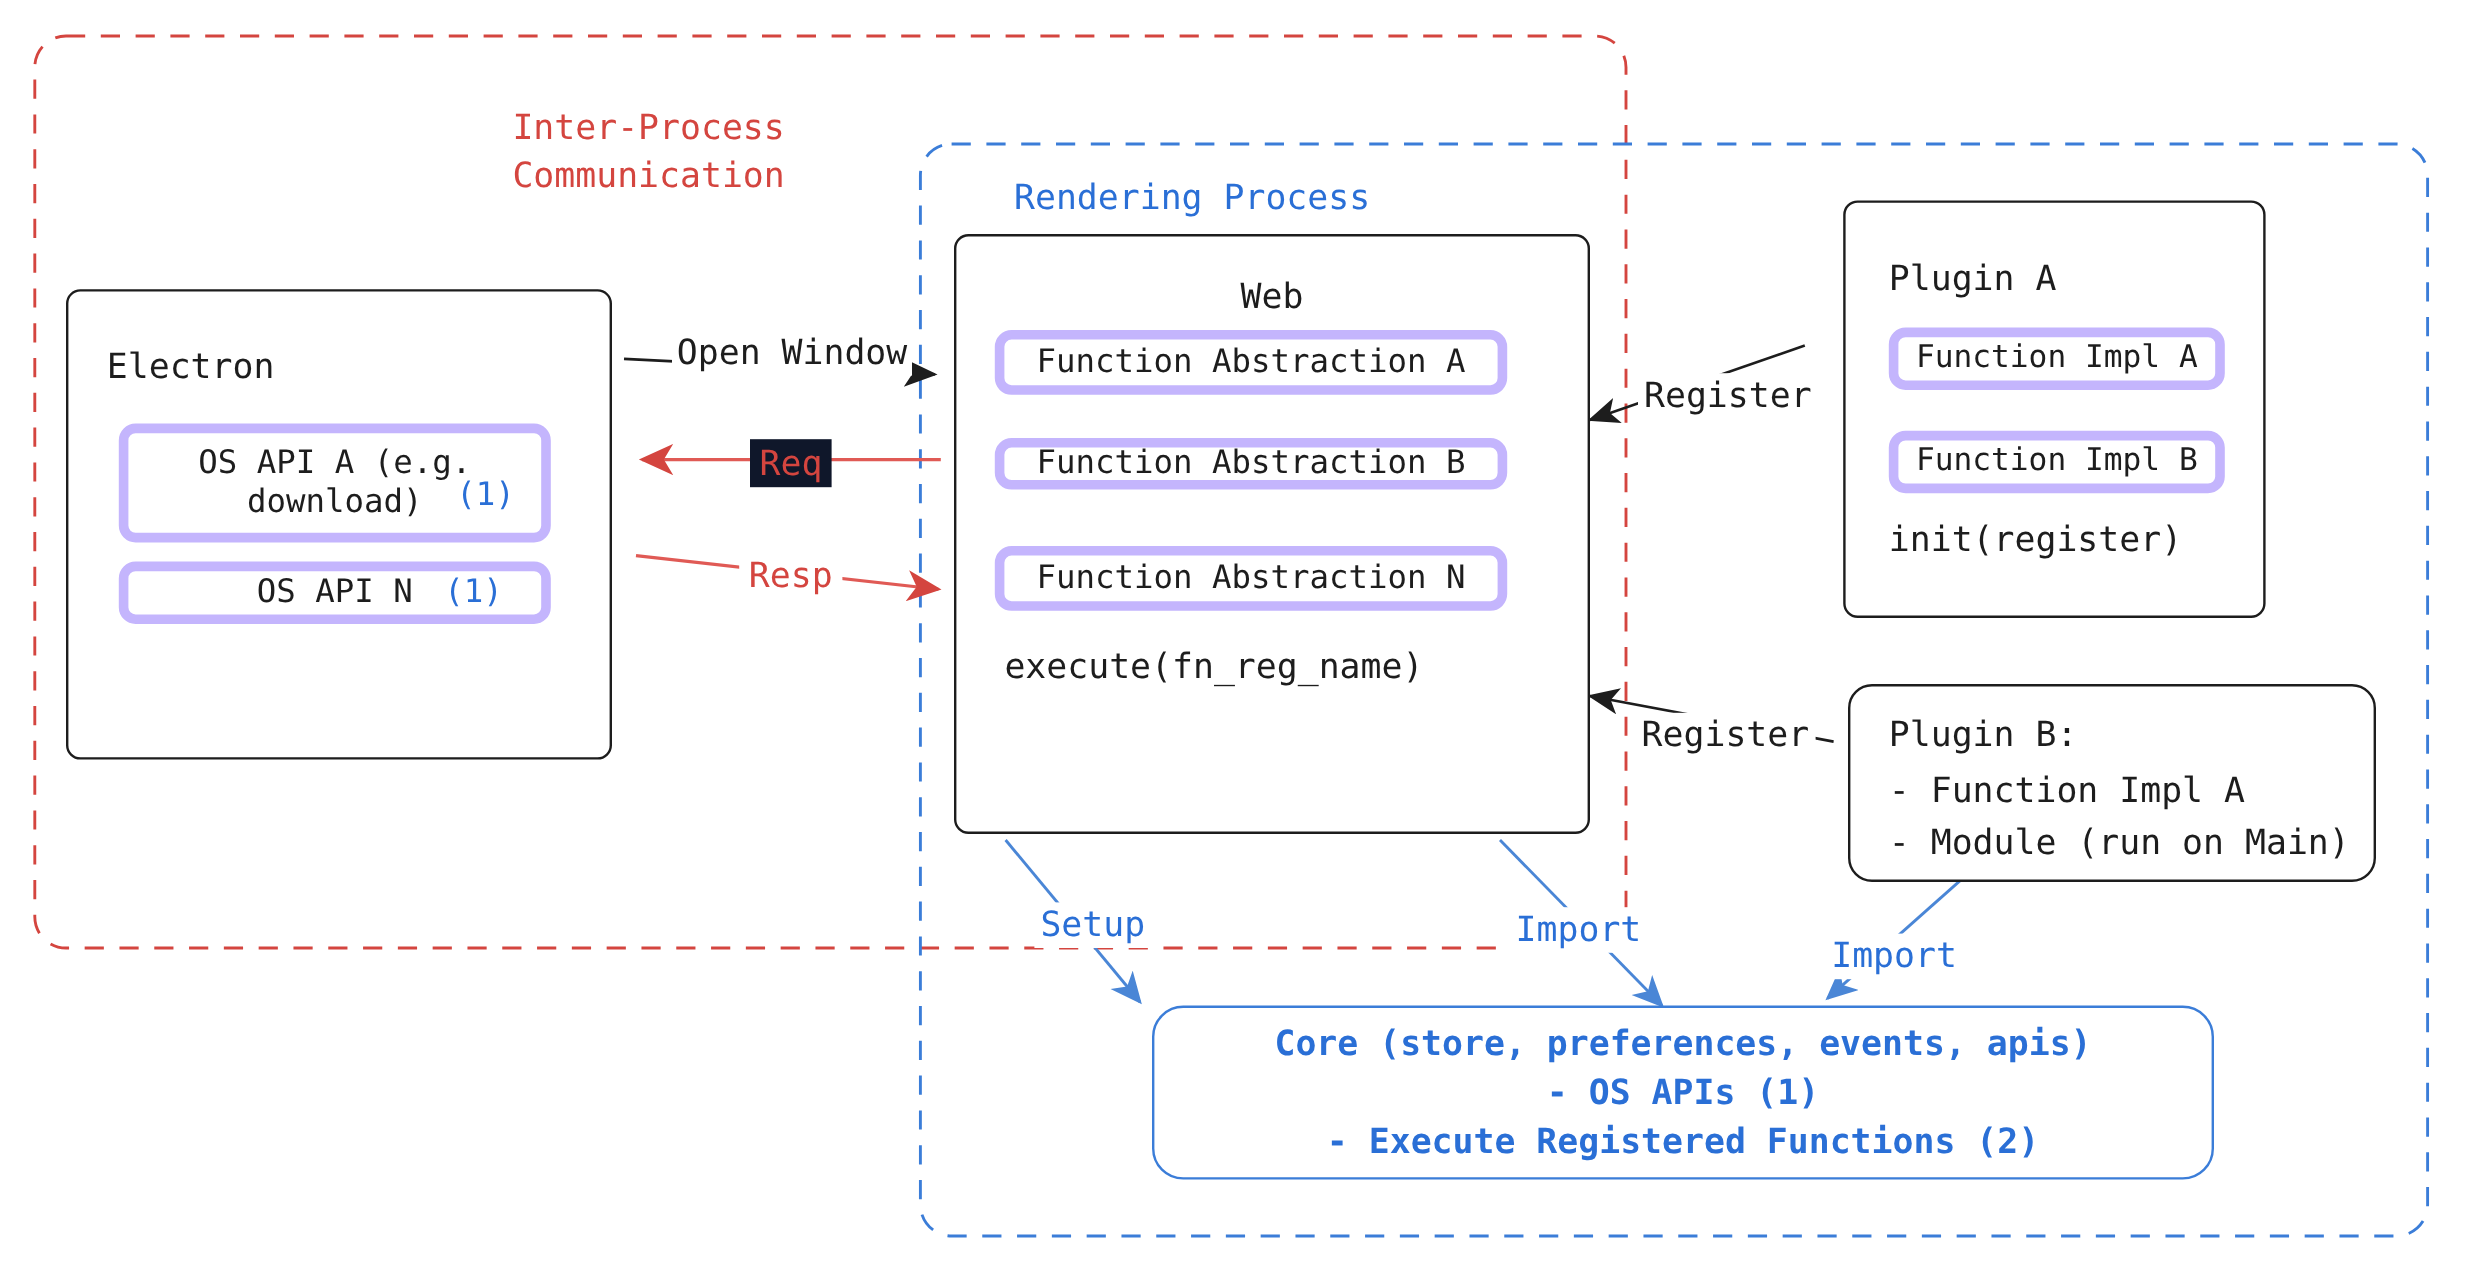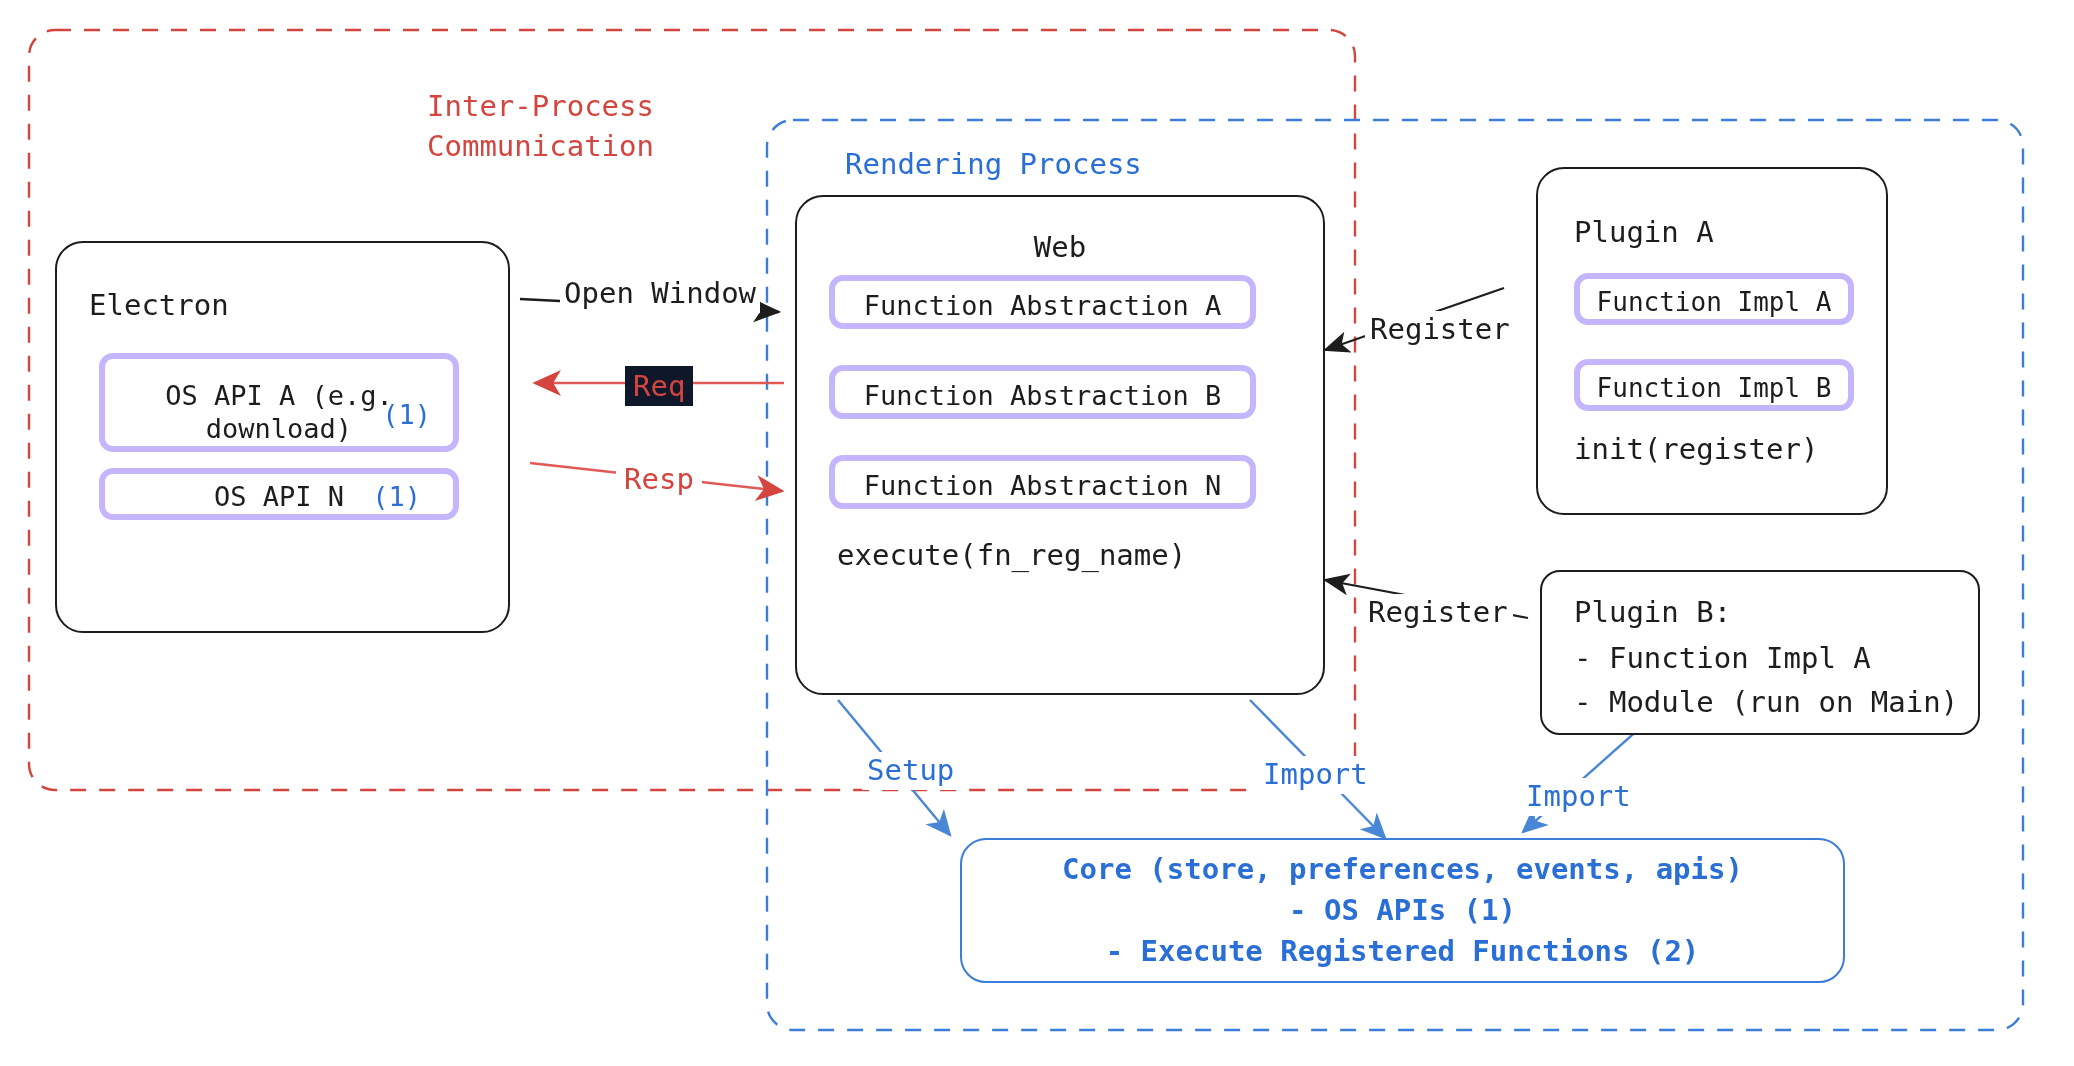--- a/index.html
+++ b/index.html
@@ -20,30 +20,30 @@
     left: 0; top: 0;
     width: 2074px;
     height: 1066px;
     pointer-events: none;
   }
   .box {
     position: absolute;
     box-sizing: border-box;
     background: #ffffff;
     border: 2.2px solid #1d1d1d;
-    border-radius: 28px;
+    border-radius: 12px;
   }
   .inner-box {
     position: absolute;
     box-sizing: border-box;
     background: #ffffff;
-    border: 6px solid #c4b5fd;
+    border: 8px solid #c4b5fd;
     border-radius: 14px;
     display: flex;
-    align-items: flex-end;
+    align-items: center;
     justify-content: center;
     text-align: center;
     line-height: 1.22;
     color: #1d1d1d;
   }
   .label {
     position: absolute;
     color: #1d1d1d;
     white-space: pre;
     line-height: 1.3;
@@ -139,21 +139,21 @@
     </div>
   </div>
 
   <div class="box" style="left:795px; top:195px; width:530px; height:500px;">
     <div class="label" style="left:0; right:0; top:32px; text-align:center; font-size:29px;">Web</div>
 
     <div class="inner-box" style="left:32px; top:78px; width:427px; height:54px; font-size:27px;">
       <span>Function Abstraction A</span>
     </div>
 
-    <div class="inner-box" style="left:32px; top:168px; width:427px; height:54px; font-size:27px;">
+    <div class="inner-box" style="left:32px; top:168px; width:427px; height:43px; font-size:27px;">
       <span>Function Abstraction B</span>
     </div>
 
     <div class="inner-box" style="left:32px; top:258px; width:427px; height:54px; font-size:27px;">
       <span>Function Abstraction N</span>
     </div>
 
     <div class="label" style="left:40px; top:340px; font-size:29px;">execute(fn_reg_name)</div>
   </div>
 

